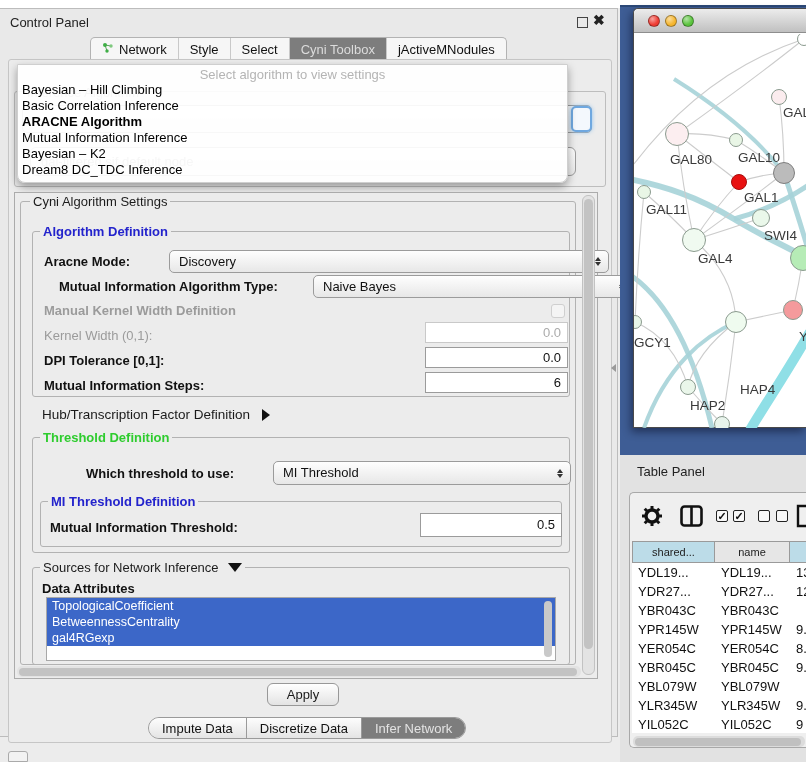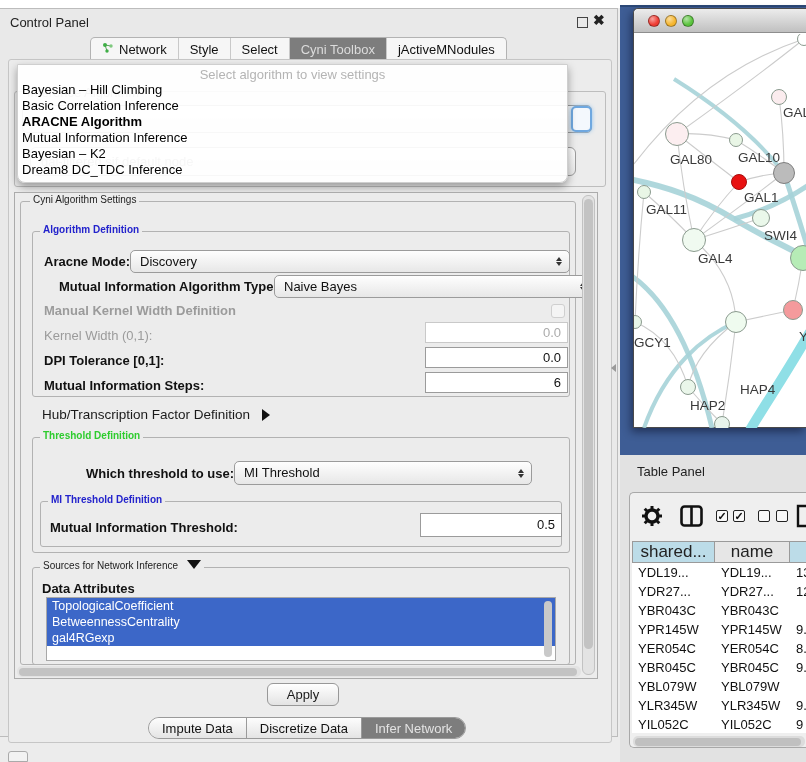--- a/index.html
+++ b/index.html
@@ -42,31 +42,31 @@
   
   .popup { left:17px; top:55px; width:551px; height:119px; background:rgba(255,255,255,0.92);
            border:1px solid #cfcfcf; border-radius:0 0 8px 8px;
            box-shadow:0 4px 9px rgba(0,0,0,0.35); overflow:hidden; }
   .popup-head { text-align:center; color:#b4b4b4; font-size:13px; padding-top:2px; height:17px; }
   .popup-item { height:16px; line-height:16px; padding-left:4px; font-size:13px; color:#000; }
   .popup-item.bold { font-weight:bold; }
 
   
   .scrollpane { left:14px; top:183px; width:584px; height:487px; border:1px solid #ababab; background:#ececec; }
-  .grouplbl { background:#ececec; padding:0 3px; font-size:10px; }
+  .grouplbl { background:#ececec; padding:0 3px; font-size:13px; }
   .g-black { color:#1c1c1c; }
   .g-blue  { font-weight:bold; }
   .g-green { font-weight:bold; }
   .groupbox { border:1px solid #b2b2b2; border-radius:3px; }
 
   .lbl { font-size:13px; font-weight:bold; color:#111; white-space:nowrap; }
   .lbl.dis { color:#9b9b9b; }
 
   .combo { border:1px solid #9b9b9b; border-radius:5px; background:linear-gradient(#fefefe,#e7e7e7);
-           font-size:13px; color:#111; line-height:21px; padding-left:9px; }
+           font-size:13px; color:#111; line-height:21px; padding-left:9px;margin-left:39px; }
   .combo .step { position:absolute; right:7px; top:0; bottom:0; display:flex; flex-direction:column;
                  justify-content:center; gap:1px; }
   .combo .step i { display:block; width:0; height:0; border-left:3.5px solid transparent; border-right:3.5px solid transparent; }
   .combo .step .up { border-bottom:4px solid #333; }
   .combo .step .dn { border-top:4px solid #333; }
 
   .field { border:1px solid #9b9b9b; background:#fff; font-size:13px; color:#111;
            text-align:right; padding-right:6px; line-height:19px; }
   .field.dis { border-color:#c9c9c9; color:#ababab; }
 
@@ -106,21 +106,21 @@
   .node { border-radius:50%; border:1px solid #8a9a8e; }
   .node-label { font-size:13.5px; color:#3a3a3a; white-space:nowrap; }
 
   .table-region { left:620px; top:455px; width:186px; height:307px; background:#e2e2e2; }
   .tp-title { left:17px; top:9px; font-size:13px; color:#222; }
   .tp-card { left:9px; top:37px; width:177px; height:256px; background:#efefef; border:1px solid #a8a8a8;
              border-right:none; border-radius:5px 0 0 5px; }
   .cb { width:12px; height:12px; border:1.6px solid #222; border-radius:2px; background:#f8f8f8;
         font-size:11px; line-height:10px; text-align:center; color:#111; font-weight:bold; }
   .thead { display:flex; left:2px; top:48px; width:175px; height:22px; }
-  .th { border:1px solid #9a9a9a; border-left:none; font-size:17px; text-align:center; line-height:20px;
+  .th { border:1px solid #9a9a9a; border-left:none; font-size:11px; text-align:center; line-height:20px;
         color:#222; overflow:hidden; }
   .th:first-child { border-left:1px solid #9a9a9a; }
   .th.hl { background:#bcdce8; }
   .th.plain { background:#e6e6e6; }
   .tbody { left:2px; top:70px; width:175px; height:170px; background:#fff; overflow:hidden; }
   .trow { display:flex; height:19px; }
   .td { font-size:13px; color:#111; line-height:19px; overflow:hidden; white-space:nowrap; padding-left:6px; }
   .tp-hscroll { left:3px; top:243px; width:172px; height:11px; background:#dcdcdc; border-radius:5px; }
   .tp-hthumb { left:5px; top:245px; width:166px; height:8px; background:#c0c0c0; border-radius:4px; }
 </style>

